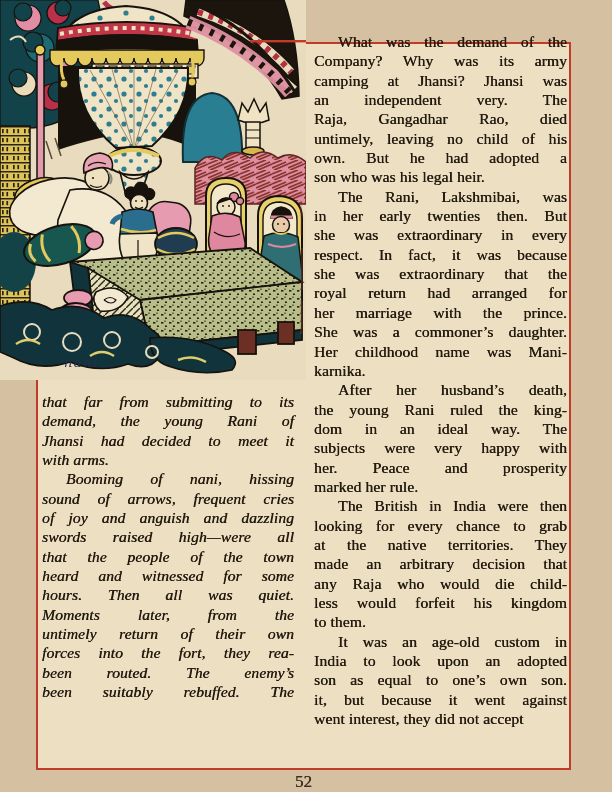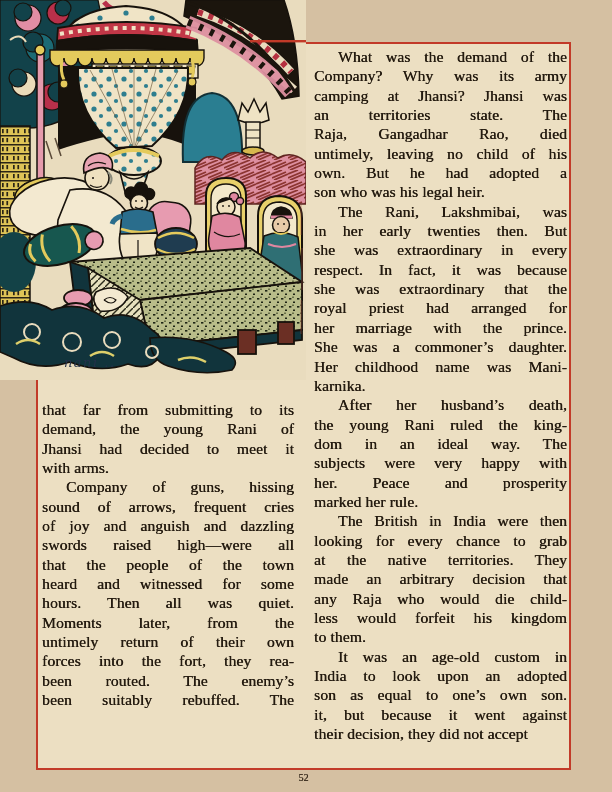--- a/index.html
+++ b/index.html
@@ -9,28 +9,28 @@
     font-family:"Liberation Serif","DejaVu Serif",serif;
   }
   #frame{
     position:absolute; left:36px; top:42px; width:531px; height:724px;
     border:2px solid #c23a28; background:#ecdfc2;
   }
   .col{
     position:absolute; color:#241b10; font-size:15.6px; line-height:19.35px;
     text-shadow:0.35px 0 0 currentColor; letter-spacing:0.1px;
   }
-  #col-left{ left:42px; top:400px; width:252px; }
-  #col-right{ left:314px; top:47px; width:253px; }
+  #col-left{ left:42px; top:392px; width:252px;font-style:italic; }
+  #col-right{ left:314px; top:32px; width:253px; }
   .line{ text-align:justify; text-align-last:justify; white-space:normal; }
   .line.last{ text-align-last:left; }
   .line.indent{ text-indent:24px; }
   #pageno{
     position:absolute; left:36px; top:772px; width:535px; text-align:center;
-    font-size:10px; color:#3c2f20; text-shadow:0.3px 0 0 currentColor;
+    font-size:17px; color:#3c2f20; text-shadow:0.3px 0 0 currentColor;
   }
   #illo{ position:absolute; left:0; top:0; }
   .crease{ position:absolute; width:2px; background:#b05040; opacity:0.25; }
 </style>
 </head>
 <body>
 
 <div id="page">
   <div id="frame"></div>
 
@@ -267,48 +267,48 @@
     <div class="crease" style="left:300px; top:205px; height:30px;"></div>
     <div class="crease" style="left:301px; top:248px; height:42px;"></div>
     <div class="crease" style="left:300px; top:300px; height:34px;"></div>
   </div>
 
   <div id="col-left" class="col">
       <div class="line">that far from submitting to its</div>
       <div class="line">demand, the young Rani of</div>
       <div class="line">Jhansi had decided to meet it</div>
       <div class="line last">with arms.</div>
-      <div class="line indent">Company of guns, hissing</div>
+      <div class="line indent">Booming of nani, hissing</div>
       <div class="line">sound of arrows, frequent cries</div>
       <div class="line">of joy and anguish and dazzling</div>
       <div class="line">swords raised high—were all</div>
       <div class="line">that the people of the town</div>
       <div class="line">heard and witnessed for some</div>
       <div class="line">hours. Then all was quiet.</div>
       <div class="line">Moments later, from the</div>
       <div class="line">untimely return of their own</div>
       <div class="line">forces into the fort, they rea-</div>
       <div class="line">been routed. The enemy’s</div>
       <div class="line">been suitably rebuffed. The</div>
     </div>
   <div id="col-right" class="col">
       <div class="line indent">What was the demand of the</div>
       <div class="line">Company? Why was its army</div>
       <div class="line">camping at Jhansi? Jhansi was</div>
-      <div class="line">an territories state. The</div>
+      <div class="line">an independent very. The</div>
       <div class="line">Raja, Gangadhar Rao, died</div>
       <div class="line">untimely, leaving no child of his</div>
       <div class="line">own. But he had adopted a</div>
       <div class="line last">son who was his legal heir.</div>
       <div class="line indent">The Rani, Lakshmibai, was</div>
       <div class="line">in her early twenties then. But</div>
       <div class="line">she was extraordinary in every</div>
       <div class="line">respect. In fact, it was because</div>
       <div class="line">she was extraordinary that the</div>
-      <div class="line">royal priest had arranged for</div>
+      <div class="line">royal return had arranged for</div>
       <div class="line">her marriage with the prince.</div>
       <div class="line">She was a commoner’s daughter.</div>
       <div class="line">Her childhood name was Mani-</div>
       <div class="line last">karnika.</div>
       <div class="line indent">After her husband’s death,</div>
       <div class="line">the young Rani ruled the king-</div>
       <div class="line">dom in an ideal way. The</div>
       <div class="line">subjects were very happy with</div>
       <div class="line">her. Peace and prosperity</div>
       <div class="line last">marked her rule.</div>
@@ -316,17 +316,17 @@
       <div class="line">looking for every chance to grab</div>
       <div class="line">at the native territories. They</div>
       <div class="line">made an arbitrary decision that</div>
       <div class="line">any Raja who would die child-</div>
       <div class="line">less would forfeit his kingdom</div>
       <div class="line last">to them.</div>
       <div class="line indent">It was an age-old custom in</div>
       <div class="line">India to look upon an adopted</div>
       <div class="line">son as equal to one’s own son.</div>
       <div class="line">it, but because it went against</div>
-      <div class="line last">their decision, they did not accept</div>
+      <div class="line last">went interest, they did not accept</div>
     </div>
 
   <div id="pageno">52</div>
 </div>
 
 </body></html>

